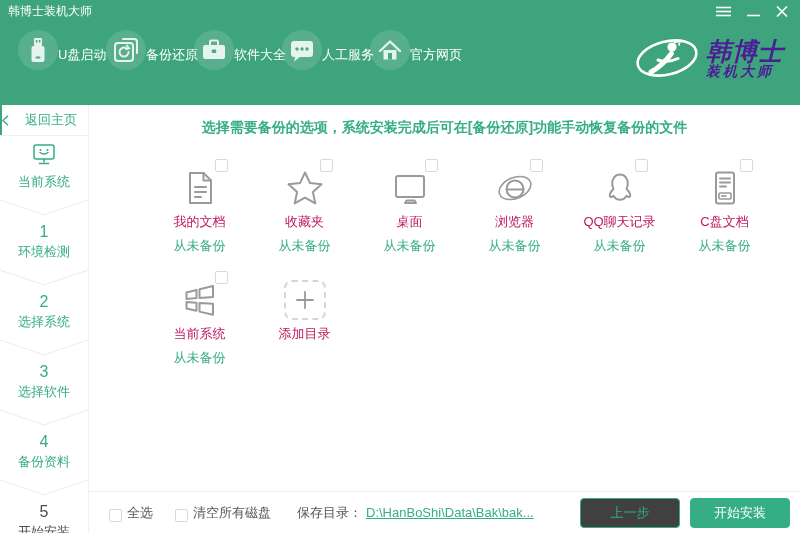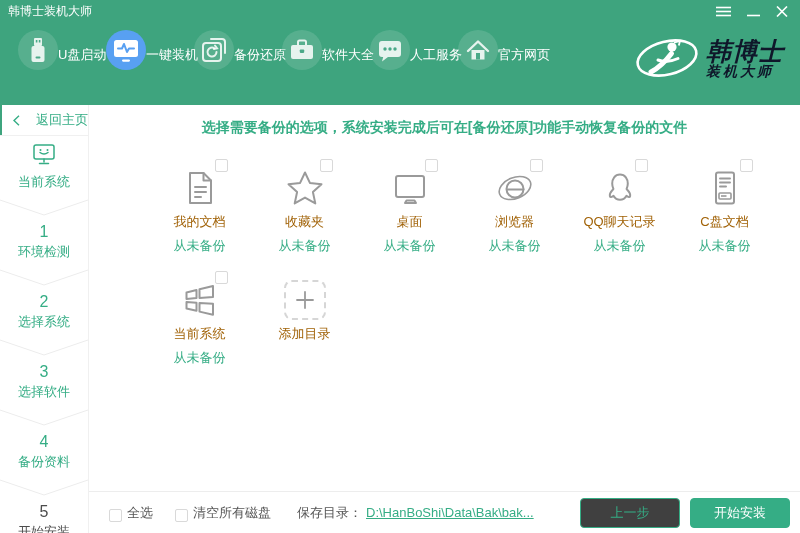--- a/index.html
+++ b/index.html
@@ -14,47 +14,47 @@
   .win-controls { display:flex; gap:16px; align-items:center; }
   .win-controls svg { display:block; cursor:pointer; }
 
   nav { display:flex; align-items:flex-start; padding-left:18px; }
   .nav-item { width:88px; display:flex; flex-direction:row; align-items:center; margin-top:8px; cursor:pointer; }
   .nav-circle { width:40px; height:40px; border-radius:50%; background:rgba(255,255,255,0.13); display:grid; place-items:center; }
   .nav-item.active .nav-circle { background:#58a0f2; }
   .nav-label { color:#fff; font-size:13px; margin-top:9px; white-space:nowrap; }
 
   .brand { margin-left:auto; margin-right:16px; margin-top:12px; display:flex; align-items:center; gap:6px; }
-  .brand-text { color:#0f172a; font-style:italic; line-height:1.05; }
+  .brand-text { color:#4c1d95; font-style:italic; line-height:1.05; }
   .brand-name { font-size:25px; font-weight:bold; letter-spacing:1px; }
   .brand-sub { font-size:14px; font-weight:bold; letter-spacing:3px; }
 
   
   .bodywrap { display:flex; height:428px; }
   aside { width:89px; border-right:1px solid #f0f0f0; background:#fff; flex-shrink:0; }
   .back-row { height:30px; display:flex; align-items:center; padding-left:0; gap:16px;
-              color:#35ad85; font-size:13px; border-left:2px solid #3ea47e; cursor:pointer;justify-content:flex-end; }
+              color:#35ad85; font-size:13px; border-left:2px solid #3ea47e; cursor:pointer; }
   .side-divider { border-top:1px solid #f0f0f0; }
   .side-section { text-align:center; padding-top:7px; }
   .side-section .sec-label { display:block; color:#35ad85; font-size:13px; margin-top:2px; }
   .chev { display:block; margin:8px auto 6px; }
   .step { text-align:center; margin-top:2px; }
   .step .num { font-size:16px; color:#35ad85; line-height:18px; }
   .step .lbl { font-size:13px; color:#35ad85; margin-top:2px; }
   .step.pending .num, .step.pending .lbl { color:#4d4d4d; }
 
   main { flex:1; display:flex; flex-direction:column; }
   .page-title { margin-top:14px; text-align:center; color:#35ad85; font-size:14px; font-weight:600; }
 
   .grid { margin:22px 0 0 58px; display:grid; grid-template-columns:repeat(6,105px); row-gap:20px; }
   .cell { position:relative; height:92px; text-align:center; cursor:pointer; }
   .cb { position:absolute; top:0; left:calc(50% + 15px); width:13px; height:13px;
         border:1px solid #d9d9d9; border-radius:2px; background:#fff; }
   .ic { width:40px; height:40px; margin:9px auto 0; display:grid; place-items:center; }
-  .lb { font-size:13px; color:#a16207; margin-top:5px; white-space:nowrap; }
+  .lb { font-size:13px; color:#be185d; margin-top:5px; white-space:nowrap; }
   .st { font-size:13px; color:#35ad85; margin-top:6px; }
   .add-box { width:42px; height:40px; margin:9px auto 0; border:2px dashed #d6d6d6; border-radius:8px;
              display:grid; place-items:center; }
 
   
   footer { margin-top:auto; height:42px; border-top:1px solid #ededed;
            display:flex; align-items:center; padding:0 10px 0 20px; }
   .f-check { display:flex; align-items:flex-end; gap:5px; color:#555; font-size:13px; cursor:pointer; }
   .f-check + .f-check { margin-left:22px; }
   .f-box { width:13px; height:13px; border:1px solid #d9d9d9; border-radius:2px; background:#fff; }
@@ -102,30 +102,20 @@
             <rect x="16" y="8" width="8" height="8" rx="1" fill="rgba(255,255,255,0.85)"></rect>
             <rect x="17.8" y="10" width="1.6" height="2.5" fill="#4aa988"></rect>
             <rect x="20.8" y="10" width="1.6" height="2.5" fill="#4aa988"></rect>
             <rect x="13.5" y="16" width="13" height="16" rx="2" fill="rgba(255,255,255,0.85)"></rect>
             <rect x="17.5" y="26.5" width="5" height="2" rx="1" fill="#4aa988"></rect>
           </svg>
         </span>
         <span class="nav-label">U盘启动</span>
       </div>
 
-      <div class="nav-item active">
-        <span class="nav-circle">
-          <svg width="40" height="40" viewBox="0 0 40 40">
-            <rect x="8" y="10" width="24" height="17" rx="2.5" fill="#fff"></rect>
-            <polyline points="12,18.5 16,18.5 18,14 21,22 23,18.5 28,18.5" fill="none" stroke="#58a0f2" stroke-width="2" stroke-linecap="round" stroke-linejoin="round"></polyline>
-            <rect x="16" y="29.5" width="8" height="2.2" rx="1.1" fill="#fff"></rect>
-          </svg>
-        </span>
-        <span class="nav-label">一键装机</span>
-      </div>
 
       <div class="nav-item">
         <span class="nav-circle">
           <svg width="40" height="40" viewBox="0 0 40 40">
             <g stroke="rgba(255,255,255,0.85)" stroke-width="2" fill="none" stroke-linecap="round">
               <path d="M17 9 h11 a3 3 0 0 1 3 3 v11"></path>
               <rect x="9" y="13" width="18" height="18" rx="3"></rect>
               <path d="M22.5 22 a4.5 4.5 0 1 1 -2 -3.7"></path>
               <path d="M21 15.5 l2 2.8 -3.2 .6"></path>
             </g>

